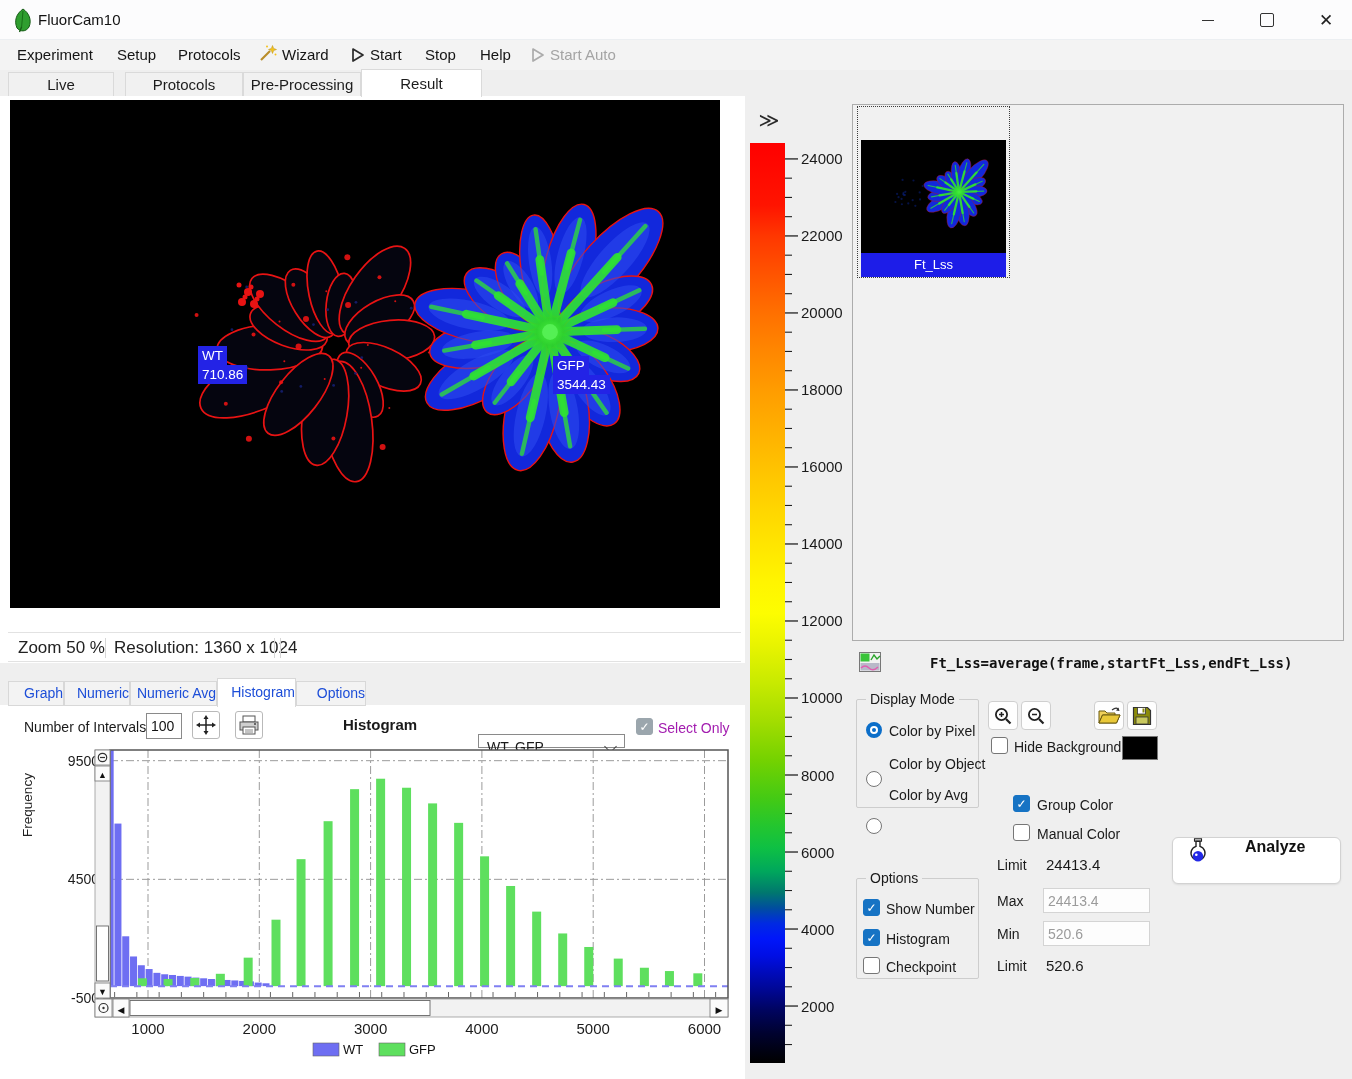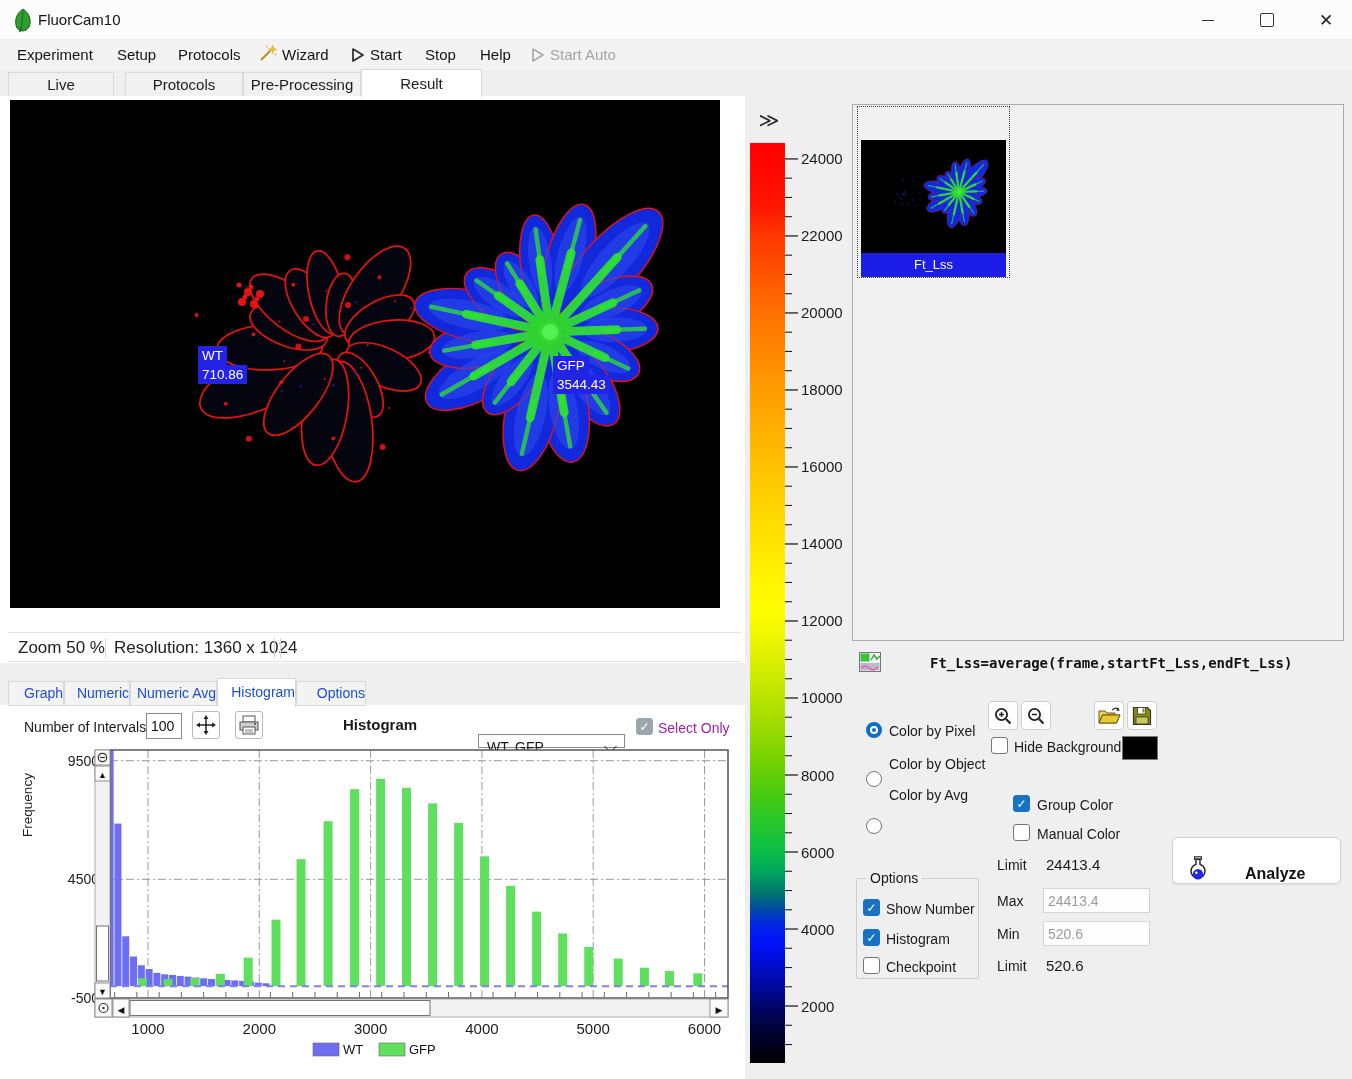--- a/index.html
+++ b/index.html
@@ -56,21 +56,21 @@
                          border-radius:50%;background:#0b6ec9;}
   .groupbox{border:1px solid #cdcdcd;border-radius:2px;}
   .gb-legend{position:absolute;top:-9px;left:9px;background:#efefef;padding:0 4px;font-size:14px;color:#1a1a1a;}
   .rightpanel{left:852px;top:104px;width:492px;height:537px;background:#f1f1f1;border:1px solid #acacac;}
   .thumb-dotted{left:857px;top:106px;width:153px;height:172px;border:1px dotted #3c3c3c;}
   .thumbimg{left:861px;top:140px;width:145px;height:113px;background:#000;}
   .thumbcap{left:861px;top:253px;width:145px;height:24px;background:#1d1de8;color:#fff;font-size:13px;
             text-align:center;line-height:24px;}
   .formula{font-family:"DejaVu Sans Mono",monospace;font-weight:bold;font-size:14px;color:#111;}
   .analyze-btn{left:1172px;top:837px;width:169px;height:47px;background:#fff;border:1px solid #d2d2d2;
-               border-radius:6px;box-shadow:0 1px 2px rgba(0,0,0,0.08);display:flex;align-items:flex-end;}
+               border-radius:6px;box-shadow:0 1px 2px rgba(0,0,0,0.08);display:flex;align-items:flex-start;}
   .analyze-btn .t{font-size:16px;font-weight:bold;color:#111;margin-left:36px;}
   .expandbtn{left:752px;top:106px;width:34px;height:28px;font-size:20px;color:#2a2a2a;
              display:flex;align-items:center;justify-content:center;}
 </style>
 </head>
 <body>
 
 <div id="app">
 
   <div class="abs titlebar">
@@ -638,20 +638,23 @@
 
   <svg class="abs" style="left:859px;top:652px" width="22" height="20" viewBox="0 0 22 20">
     <rect x="0.5" y="0.5" width="21" height="19" fill="#f2f2f2" stroke="#777"></rect>
     <rect x="1.5" y="1.5" width="9" height="8" fill="#39c439"></rect>
     <path d="M12,8 L15,3 L18,7 L21,4" fill="none" stroke="#2aa52a" stroke-width="1.4"></path>
     <rect x="1.5" y="11" width="19" height="7.5" fill="#b9b9c9"></rect>
     <path d="M2,16 Q6,12 10,16 T19,15" fill="none" stroke="#e060b0" stroke-width="1.4"></path>
   </svg>
   <span class="abs formula" style="left:930px;top:655px">Ft_Lss=average(frame,startFt_Lss,endFt_Lss)</span>
 
+  <div class="abs groupbox" style="left:856px;top:699px;width:123px;height:109px">
+    <span class="gb-legend">Display Mode</span>
+  </div>
   <div class="abs radio selected" style="left:866px;top:722px"></div>
   <span class="abs lbl" style="left:889px;top:723px">Color by Pixel</span>
   <div class="abs radio" style="left:866px;top:755px"></div>
   <span class="abs lbl" style="left:889px;top:756px">Color by Object</span>
   <div class="abs radio" style="left:866px;top:786px"></div>
   <span class="abs lbl" style="left:889px;top:787px">Color by Avg</span>
 
   <div class="abs tool-btn" style="left:988px;top:701px;width:30px;height:29px">
     <svg width="20" height="20" viewBox="0 0 20 20">
       <circle cx="8.5" cy="8.5" r="5.6" fill="none" stroke="#222" stroke-width="1.8"></circle>

